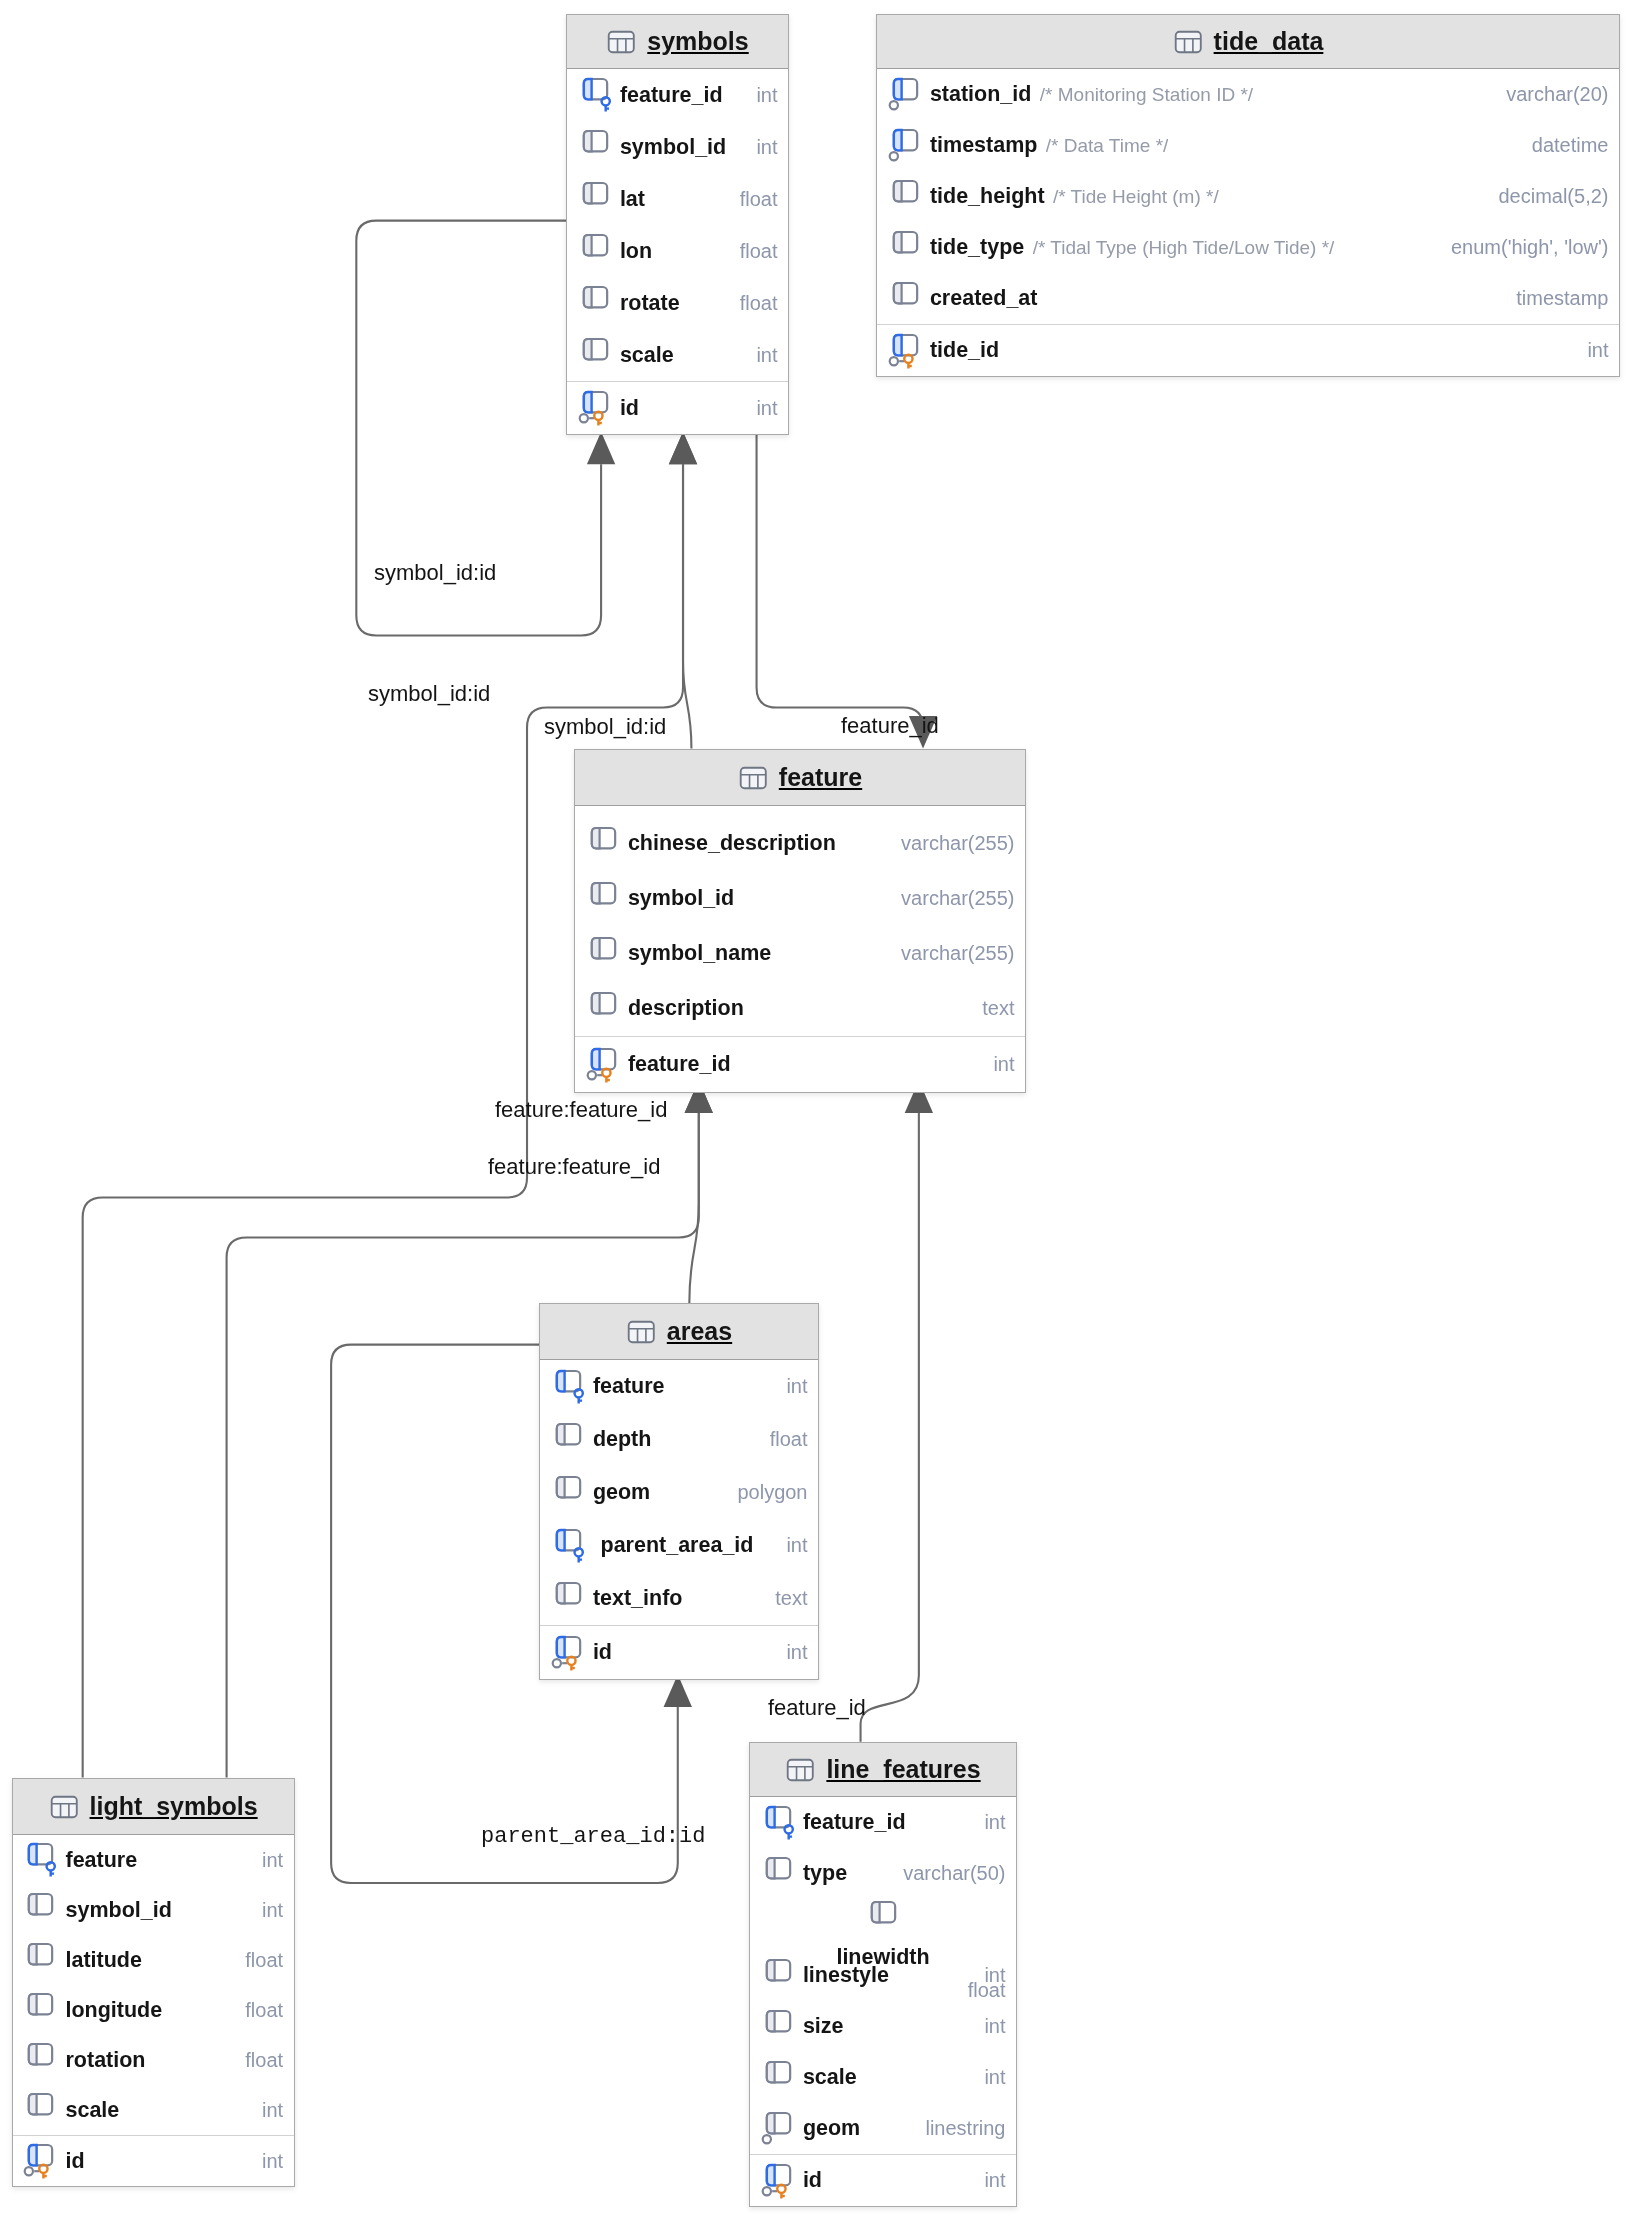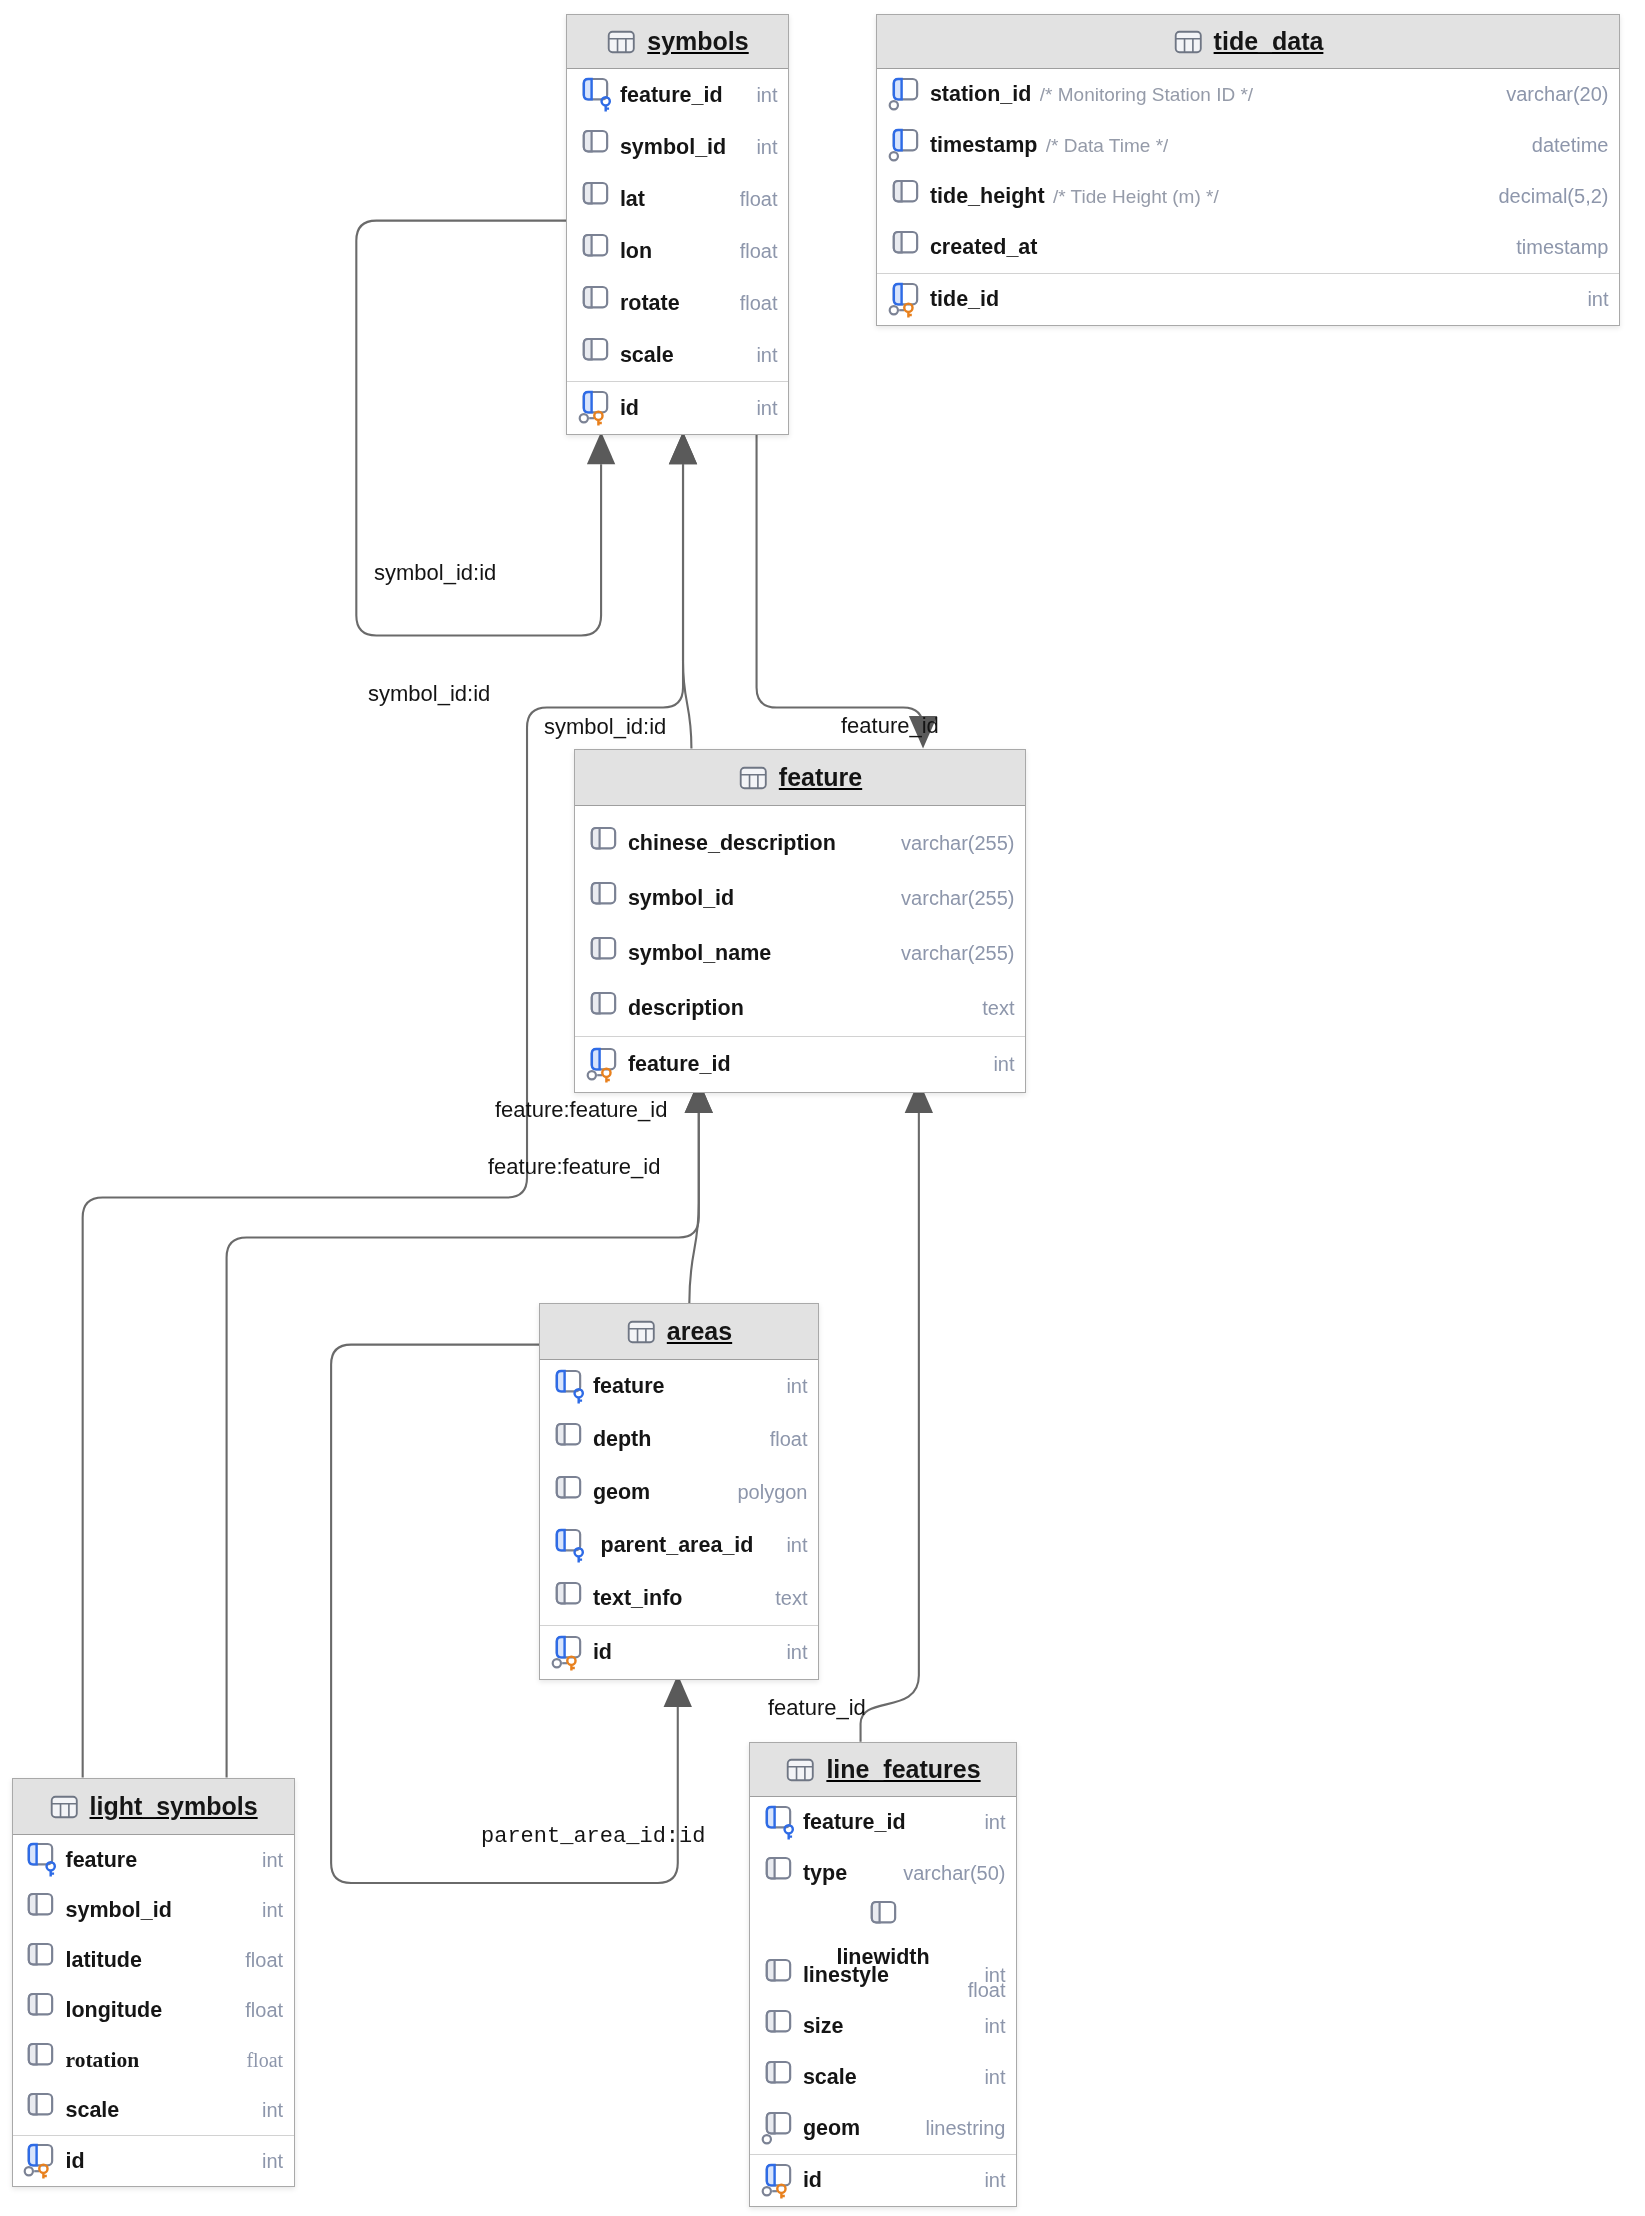--- a/index.html
+++ b/index.html
@@ -206,20 +206,31 @@
     <span class="comment">/* Tide Height (m) */</span>
     <span class="ctype">decimal(5,2)</span>
   </div>
           <div class="row" style="height: 51px;">
     <span class="icon">
               <svg viewBox="0 0 70 78">
                 <rect x="12" y="6" width="48" height="42" rx="9" fill="#ffffff" stroke="#7b8294" stroke-width="4.5"></rect>
                 <path d="M28 6 H21 Q12 6 12 15 V39 Q12 48 21 48 H28 Z" fill="#e9ebf0" stroke="#7b8294" stroke-width="4.5"></path>
               </svg>
             </span>
+    <span class="cname">tide_type</span>
+    <span class="comment">/* Tidal Type (High Tide/Low Tide) */</span>
+    <span class="ctype">enum('high', 'low')</span>
+  </div>
+          <div class="row" style="height: 51px;">
+    <span class="icon">
+              <svg viewBox="0 0 70 78">
+                <rect x="12" y="6" width="48" height="42" rx="9" fill="#ffffff" stroke="#7b8294" stroke-width="4.5"></rect>
+                <path d="M28 6 H21 Q12 6 12 15 V39 Q12 48 21 48 H28 Z" fill="#e9ebf0" stroke="#7b8294" stroke-width="4.5"></path>
+              </svg>
+            </span>
     <span class="cname">created_at</span>
 
     <span class="ctype">timestamp</span>
   </div>
           <div class="row pk-row" style="height: 51px;">
     <span class="icon">
               <svg viewBox="0 0 70 78">
                 <rect x="12" y="6" width="48" height="42" rx="9" fill="#ffffff" stroke="#7b8294" stroke-width="4.5"></rect>
                 <path d="M28 6 H21 Q12 6 12 15 V39 Q12 48 21 48 H28 Z" fill="#d8e4fc" stroke="#2e6be6" stroke-width="5"></path>
                 <circle cx="12" cy="60" r="8.5" fill="#ffffff" stroke="#7b8294" stroke-width="4.5"></circle>
@@ -443,21 +454,21 @@
     <span class="icon">
               <svg viewBox="0 0 70 78">
                 <rect x="12" y="6" width="48" height="42" rx="9" fill="#ffffff" stroke="#7b8294" stroke-width="4.5"></rect>
                 <path d="M28 6 H21 Q12 6 12 15 V39 Q12 48 21 48 H28 Z" fill="#e9ebf0" stroke="#7b8294" stroke-width="4.5"></path>
               </svg>
             </span>
     <span class="cname">longitude</span>
 
     <span class="ctype">float</span>
   </div>
-          <div class="row" style="height: 50px; font-family: Liberation Serif, serif;">
+          <div class="row" style="height: 50px;">
     <span class="icon">
               <svg viewBox="0 0 70 78">
                 <rect x="12" y="6" width="48" height="42" rx="9" fill="#ffffff" stroke="#7b8294" stroke-width="4.5"></rect>
                 <path d="M28 6 H21 Q12 6 12 15 V39 Q12 48 21 48 H28 Z" fill="#e9ebf0" stroke="#7b8294" stroke-width="4.5"></path>
               </svg>
             </span>
     <span class="cname">rotation</span>
 
     <span class="ctype">float</span>
   </div>

